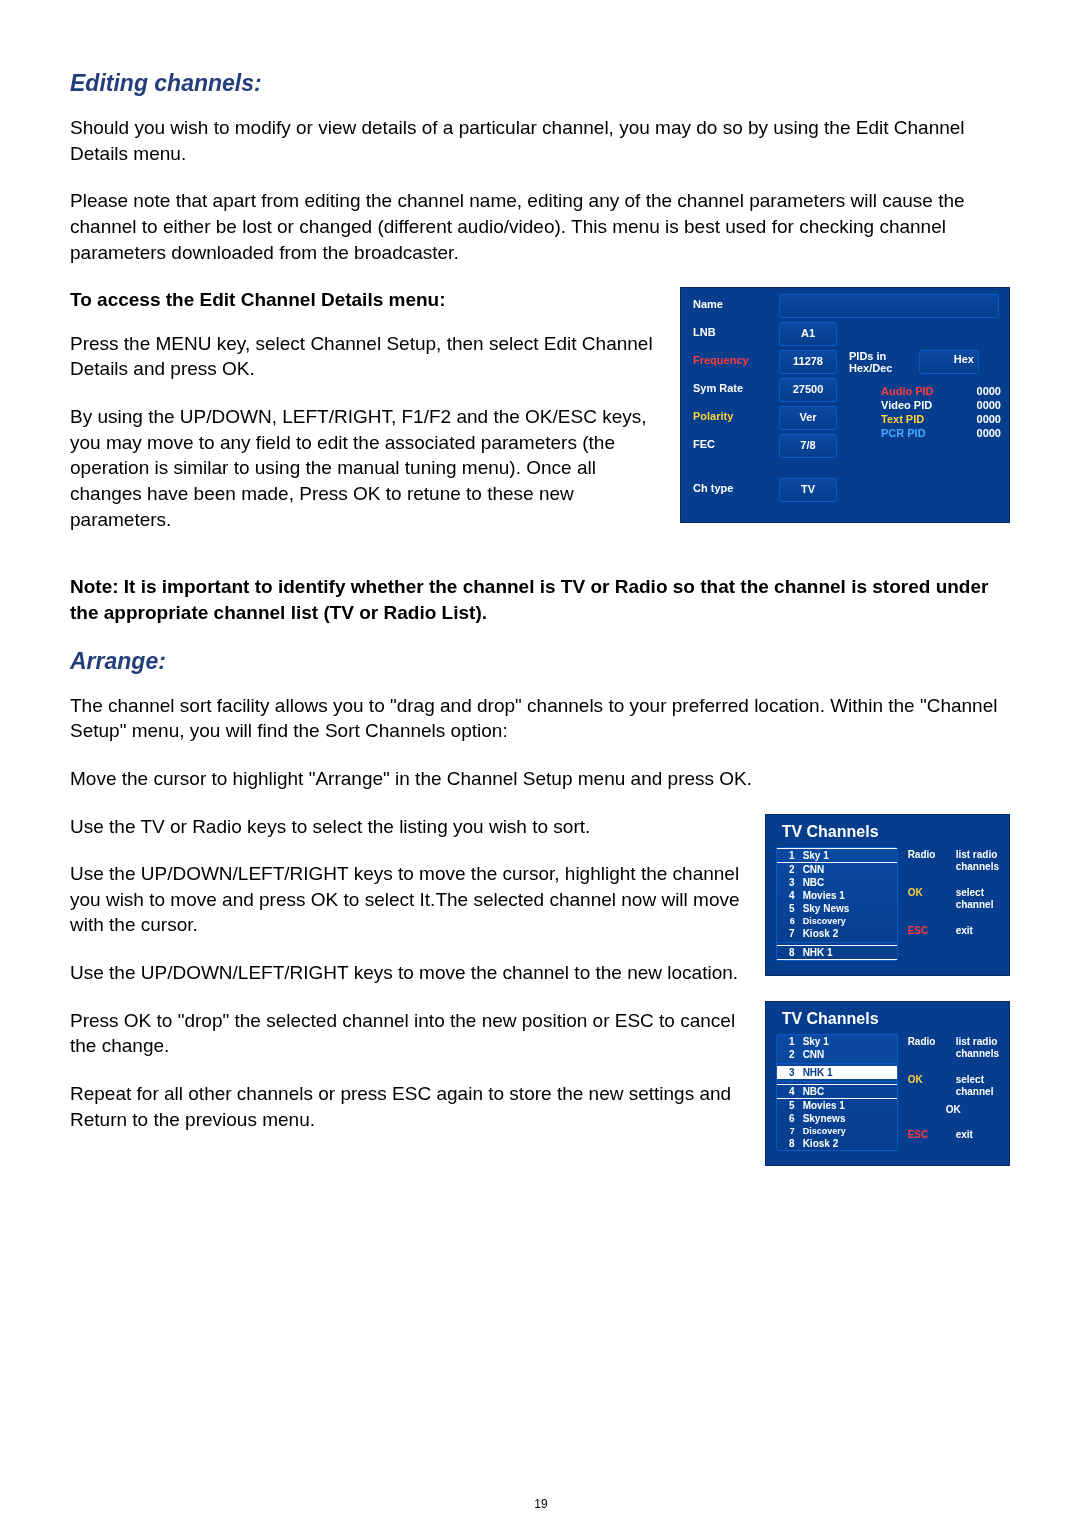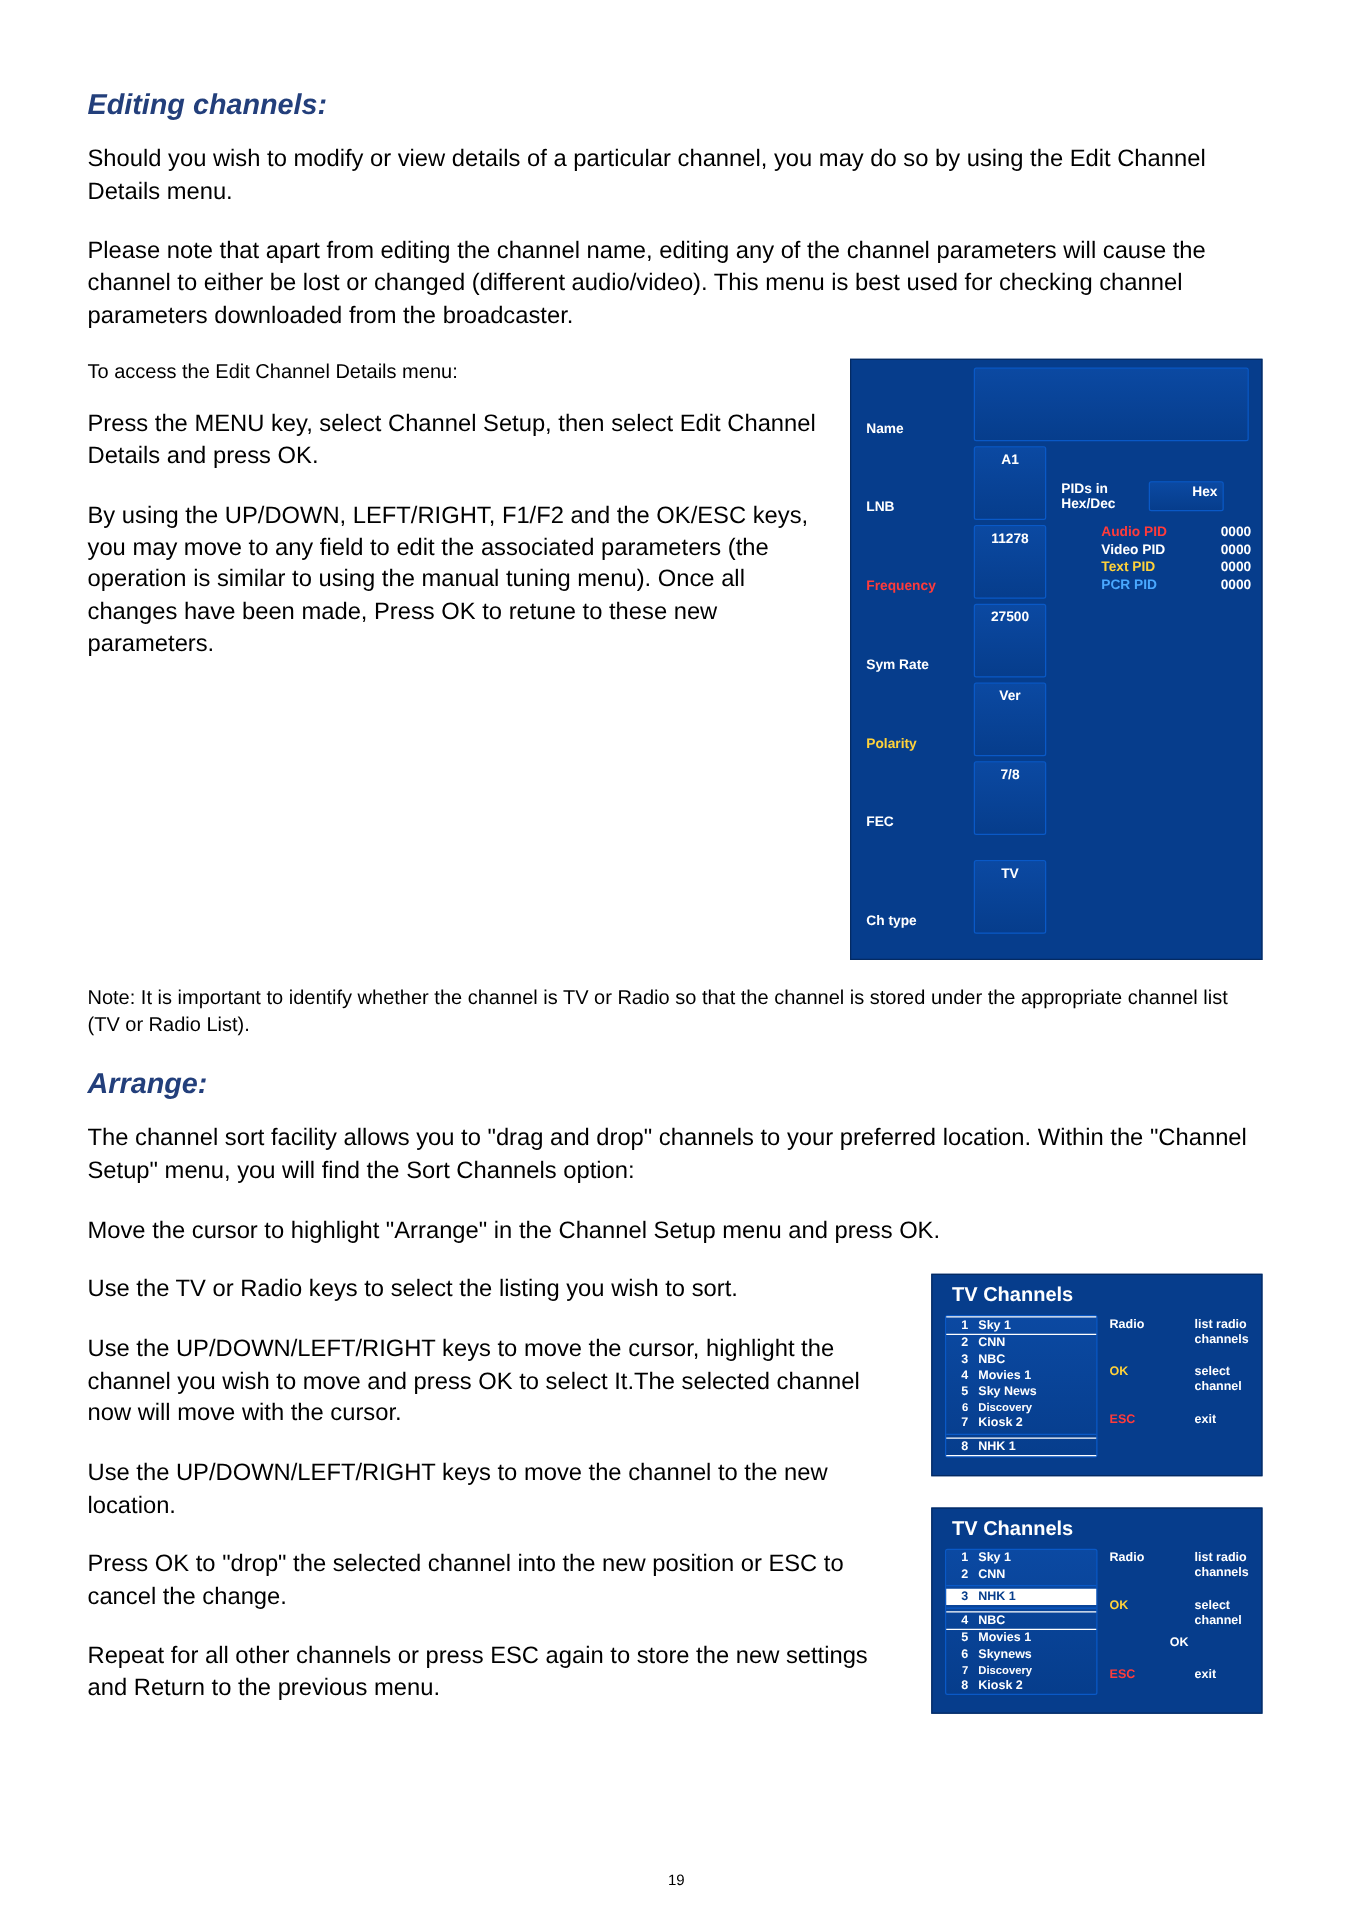--- a/index.html
+++ b/index.html
@@ -23,22 +23,22 @@
     color: #233f7b;
     font-size: 23px;
     margin: 0 0 18px 0;
   }
   p.body {
     font-size: 19px;
     line-height: 1.35;
     margin: 0 0 22px 0;
   }
   p.bold {
-    font-weight: normal;
-    font-size: 16px;
+    font-weight: bold;
+    font-size: 19px;
     line-height: 1.35;
     margin: 0 0 18px 0;
   }
   .two-col {
     display: flex;
     align-items: flex-start;
     gap: 24px;
   }
   .left-col {
     flex: 1 1 auto;
@@ -63,21 +63,20 @@
     font-weight: bold;
   }
   .ecd-row {
     display: flex;
     align-items: stretch;
   }
   .ecd-label {
     width: 80px;
     padding: 6px 4px;
     color: #fff;
-    margin-top: 39px;
   }
   .ecd-label.red { color: #ff3b3b; }
   .ecd-label.yellow { color: #ffd23a; }
   .ecd-field {
     flex: 1;
     background: linear-gradient(#0b49a2,#063d8c);
     border: 1px solid #0a59c6;
     border-radius: 2px;
     padding: 4px 6px;
     margin: 2px 2px;
@@ -173,21 +172,21 @@
   .tv-side {
     flex: 1;
     display: flex;
     flex-direction: column;
     gap: 14px;
     padding-top: 2px;
     font-size: 10px;
   }
   .tv-side .entry {
     display: flex;
-    gap: 28px;
+    gap: 8px;
   }
   .tv-side .k { width: 40px; color: #ffd23a; }
   .tv-side .k.white { color: #fff; }
   .tv-side .k.red { color: #ff3b3b; }
   .tv-side .v { flex: 1; line-height: 1.2; }
   .tv-side .ok-center {
     text-align: center;
     font-weight: bold;
     color: #fff;
     margin-top: -8px;

